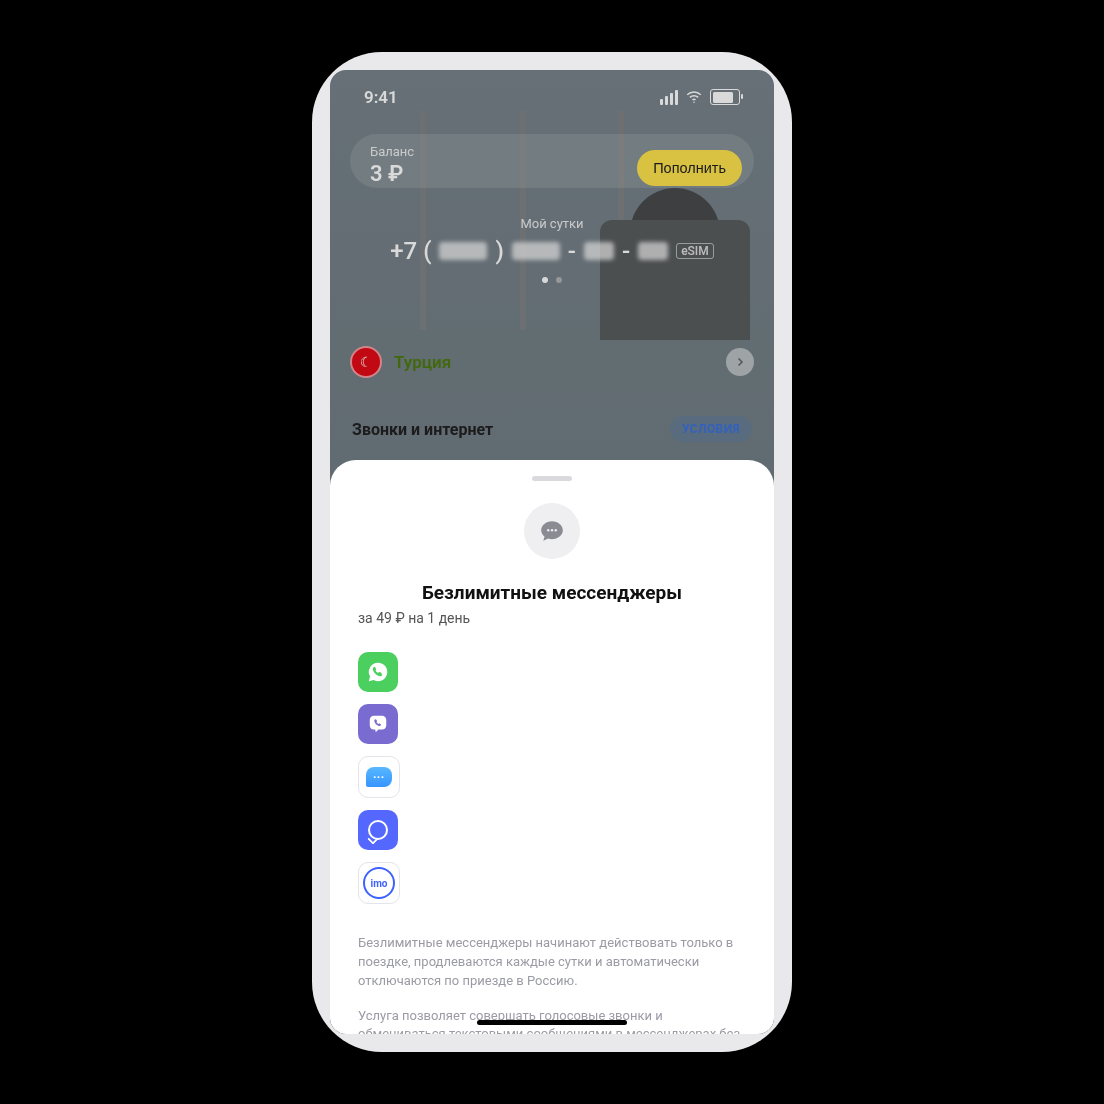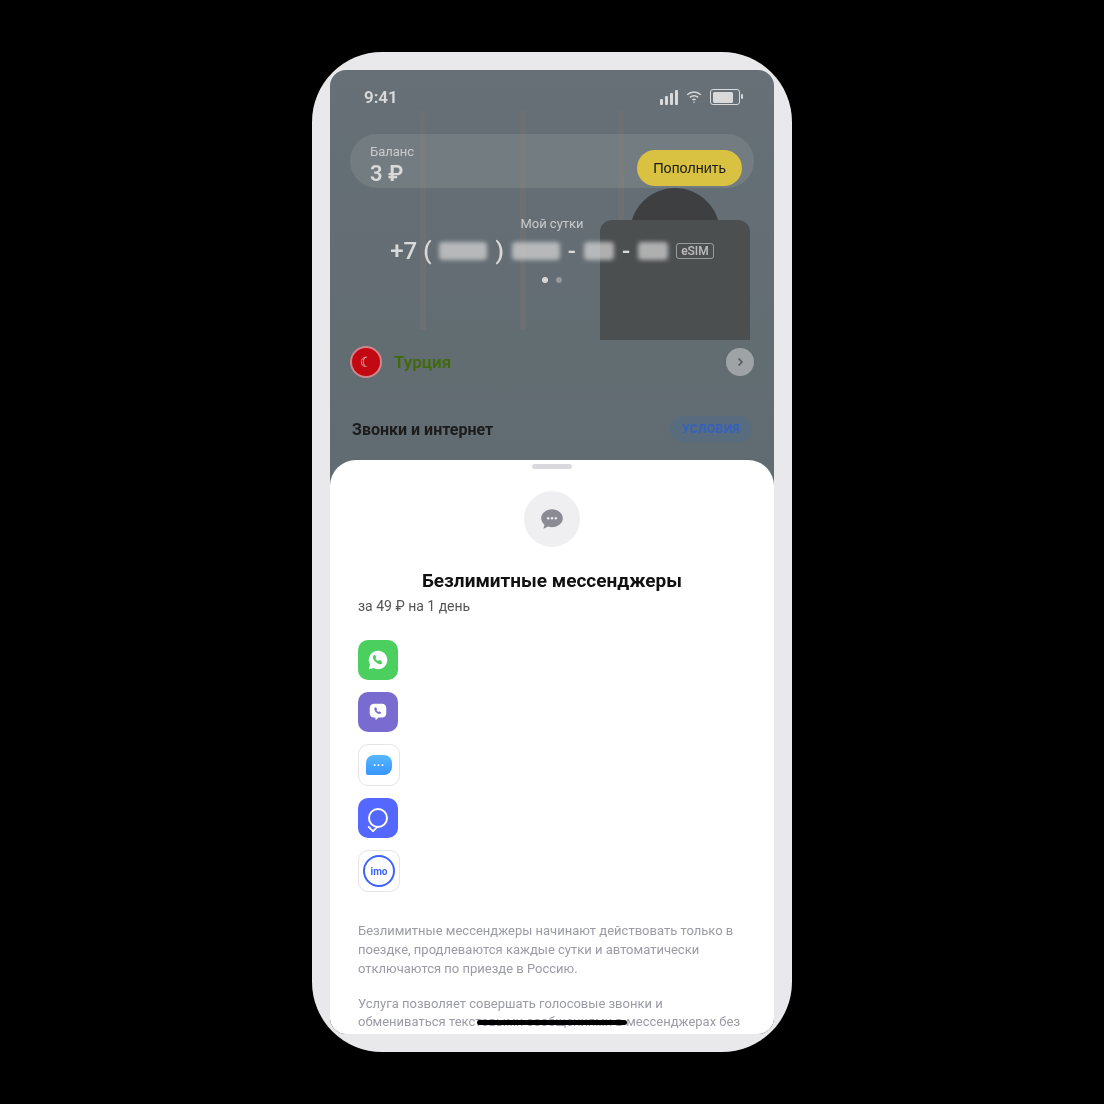--- a/index.html
+++ b/index.html
@@ -55,21 +55,21 @@
   .chev{width:28px;height:28px;border-radius:50%;background:rgba(255,255,255,.5);display:flex;align-items:center;justify-content:center;color:#555;}
 
   .section-bar{position:absolute;left:0;right:0;top:330px;display:flex;align-items:center;justify-content:space-between;padding:16px 22px 12px;z-index:4;}
   .section-bar .t{font-size:16px;font-weight:700;color:#222;}
   .conditions{background:rgba(60,126,224,.18);color:#3b72e0;font-size:12px;font-weight:700;letter-spacing:.4px;padding:6px 12px;border-radius:14px;text-transform:uppercase;}
 
   
   .sheet-shadow{position:absolute;inset:0;background:rgba(0,0,0,0.15);z-index:5;}
 
   
-  .sheet{position:absolute;left:0;right:0;top:390px;bottom:0;background:#fff;border-radius:26px 26px 0 0;z-index:6;padding:4px 28px 28px;box-sizing:border-box;}
+  .sheet{position:absolute;left:0;right:0;top:390px;bottom:0;background:#fff;border-radius:26px 26px 0 0;z-index:6;padding:16px 28px 28px;box-sizing:border-box;}
   .handle{width:40px;height:5px;background:#d9d9de;border-radius:3px;margin:0 auto 22px;}
   .sheet-icon{width:56px;height:56px;border-radius:50%;background:#efeff2;margin:0 auto;display:flex;align-items:center;justify-content:center;color:#8b8b93;}
   .sheet h2{text-align:center;font-size:19px;font-weight:700;margin:22px 0 6px;color:#111;}
   .price{font-size:14px;color:#555;}
   .apps{display:flex;justify-content:center;gap:12px;margin:26px 0 30px;flex-direction:column;}
   .app{width:40px;height:40px;border-radius:10px;display:flex;align-items:center;justify-content:center;color:#fff;font-size:18px;font-weight:700;}
   .whatsapp{background:#4bcf5f;}
   .viber{background:#7a6bd1;}
   .imessage{background:#fff;border:1px solid #e4e4ea;}
   .imessage .bubble{width:26px;height:20px;background:linear-gradient(#57b7ff,#3795ff);border-radius:8px 8px 8px 2px;position:relative;}

